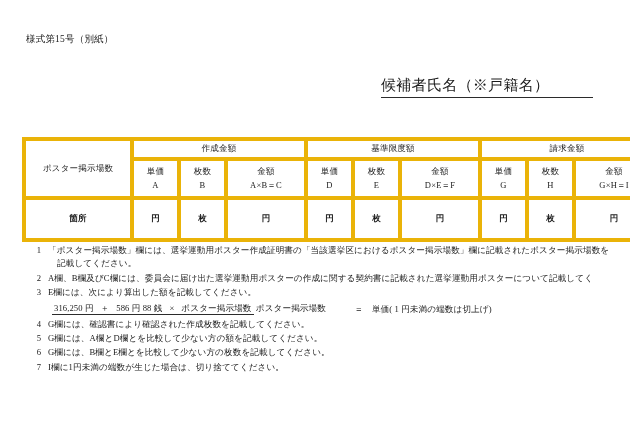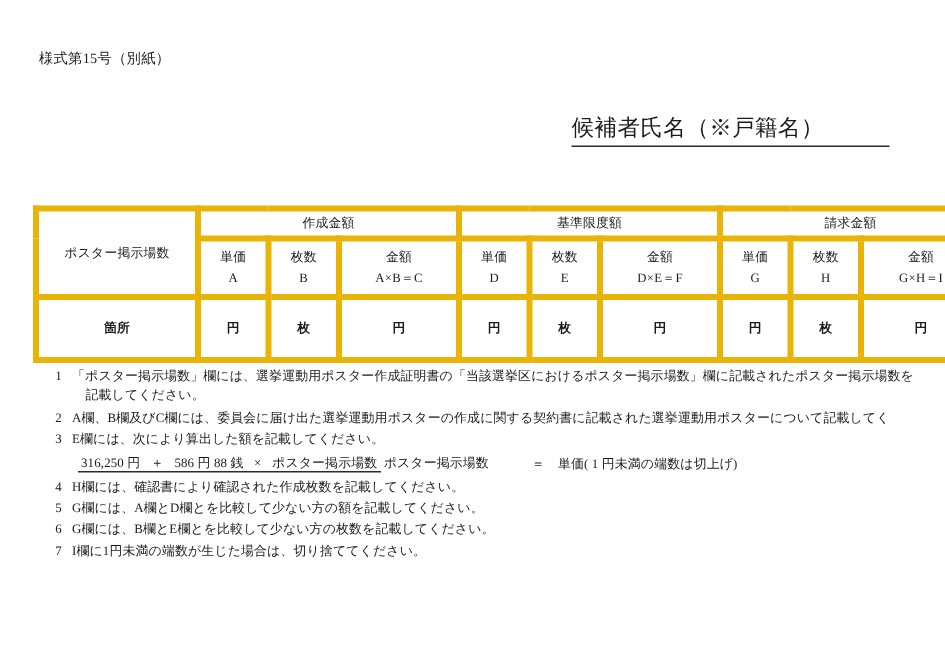--- a/index.html
+++ b/index.html
@@ -281,21 +281,21 @@
       <span class="frac">
         <span class="numer"><span>316,250 円</span><span class="sp"></span><span>＋</span><span class="sp"></span><span>586 円 88 銭</span><span class="sp"></span><span>×</span><span class="sp"></span><span>ポスター掲示場数</span></span>
         <span class="denom">ポスター掲示場数</span>
       </span>
       <span class="eq-part"><span class="eq-sign">＝</span><span>単価( 1 円未満の端数は切上げ)</span></span>
     </div>
 
     <div class="note">
       <span class="num">4</span>
       <span class="body">
-        <span>H欄には、確認書により確認された作成枚数を記載してください。</span>
+        <span>G欄には、確認書により確認された作成枚数を記載してください。</span>
       </span>
     </div>
 
     <div class="note">
       <span class="num">5</span>
       <span class="body">
         <span>G欄には、A欄とD欄とを比較して少ない方の額を記載してください。</span>
       </span>
     </div>
 

